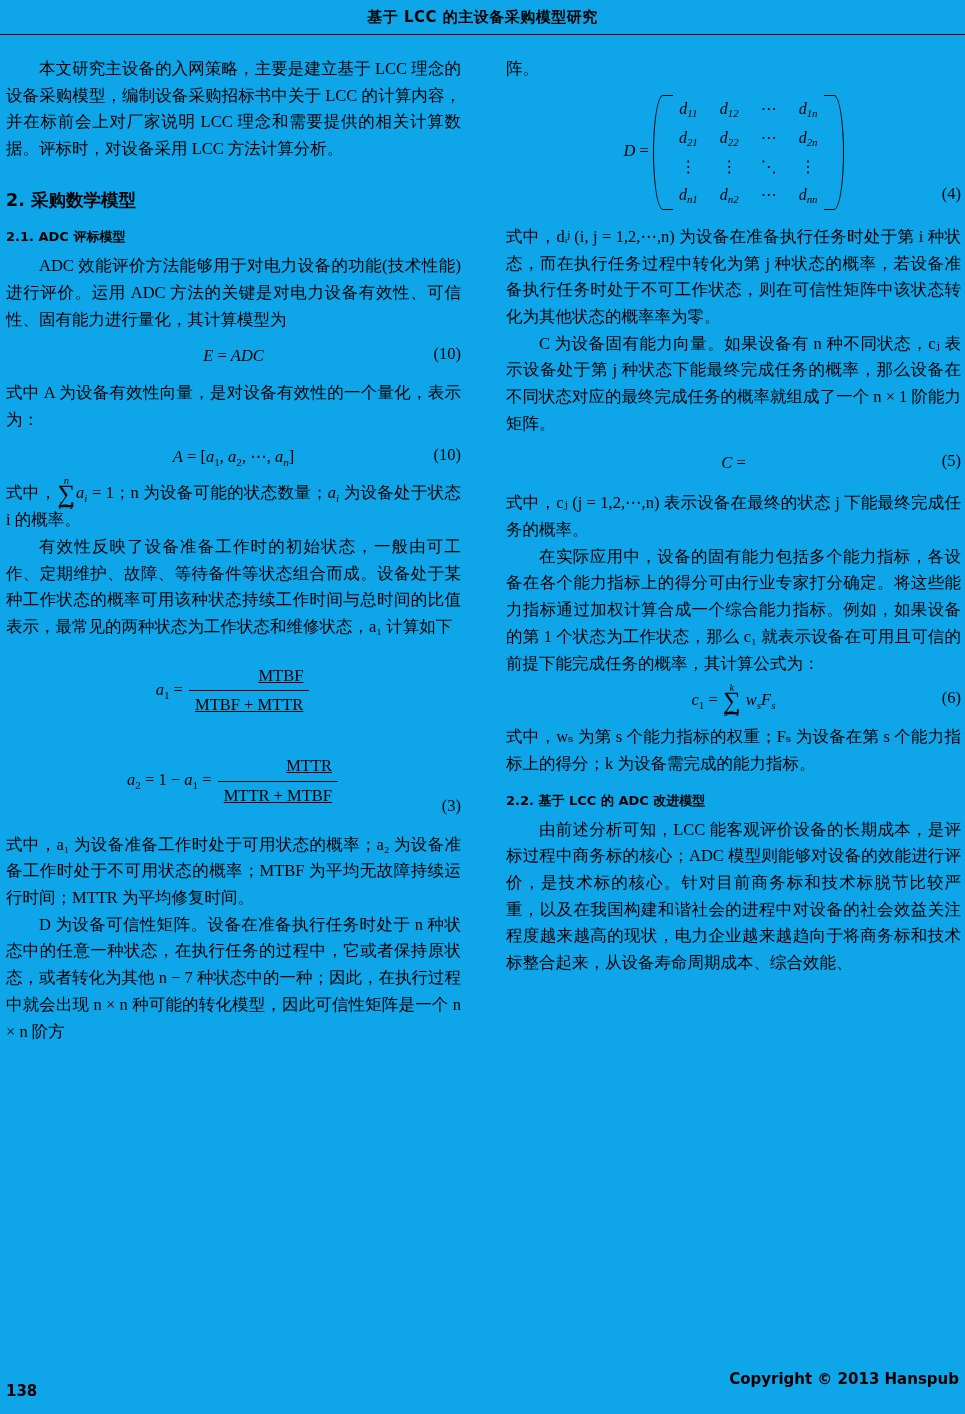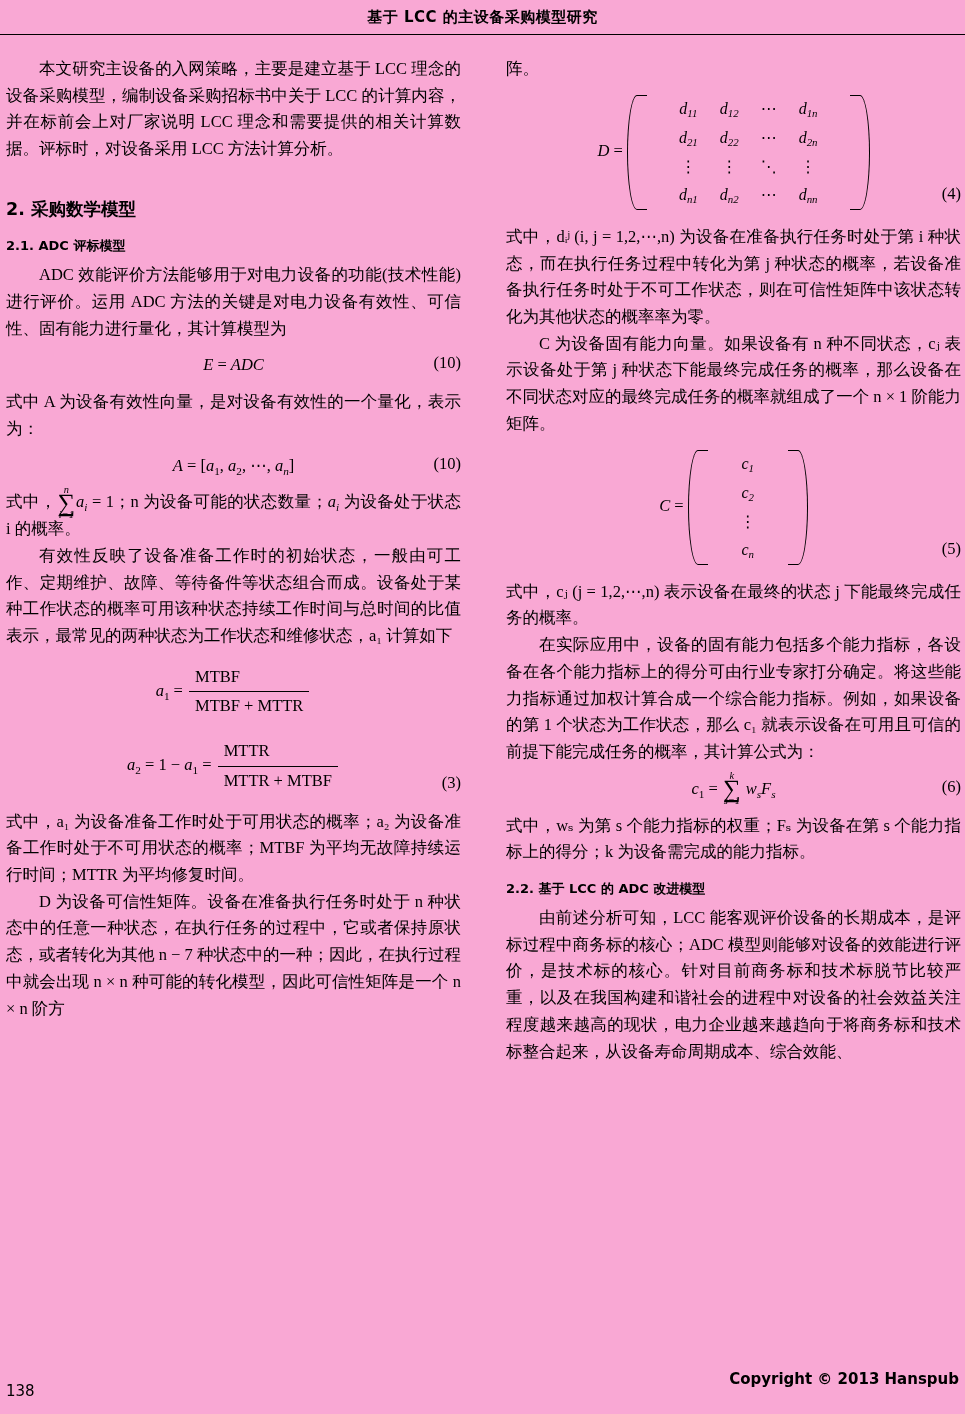--- a/index.html
+++ b/index.html
@@ -5,21 +5,21 @@
   html, body {
     margin: 0;
     padding: 0;
     background: #ffffff;
   }
   .page {
     position: relative;
     width: 965px;
     height: 1414px;
     margin: 0 auto;
-    background: #f9a8d4;
+    background: #0ea5e9;
     font-family: "Liberation Serif", "DejaVu Serif", serif;
     color: #000000;
     box-sizing: border-box;
   }
   
   .running-head {
     position: absolute;
     top: 8px;
     left: 0;
     width: 100%;
@@ -60,21 +60,21 @@
   p {
     margin: 0 0 0 0;
     text-indent: 2em;
   }
   p.noind { text-indent: 0; }
 
   h2.sec {
     font-family: "DejaVu Sans", "Liberation Sans", sans-serif;
     font-size: 17.5px;
     font-weight: bold;
-    margin: 32px 0 8px 0;
+    margin: 23px 0 8px 0;
     text-indent: 0;
   }
   h3.sub {
     font-family: "DejaVu Sans", "Liberation Sans", sans-serif;
     font-size: 13px;
     font-weight: bold;
     margin: 12px 0 6px 0;
     text-indent: 0;
   }
   
@@ -93,22 +93,23 @@
     right: 0;
     bottom: 2px;
     font-size: 16.5px;
   }
   .it { font-style: italic; }
   sub { font-size: 0.68em; vertical-align: -0.32em; }
 
   .frac {
     display: inline-block;
     vertical-align: middle;
-    text-align: left;
-    margin: 4px 2px;
+    text-align: right;
+    margin: 12px 2px;
+    text-decoration: underline;
   }
   .frac .top {
     display: block;
     padding: 0 6px 1px 6px;
     border-bottom: 1px solid #000;
   }
   .frac .bot {
     display: block;
     padding: 1px 6px 0 6px;
   }
@@ -137,21 +138,20 @@
     font-size: 0.42em;
     font-style: italic;
     white-space: nowrap;
     text-align: center;
   }
   
   .matwrap {
     display: inline-flex;
     align-items: flex-start;
     vertical-align: middle;
-    gap: 26px;
   }
   .paren {
     display: inline-block;
     width: 12px;
     align-self: stretch;
     position: relative;
   }
   .paren::before {
     content: "";
     position: absolute;
@@ -180,21 +180,21 @@
     left: 0;
     bottom: 14px;
     width: 965px;
     font-family: "DejaVu Sans", "Liberation Sans", sans-serif;
     font-size: 15px;
   }
   .footer .pnum {
     position: absolute;
     left: 6px;
     bottom: 0;
-    font-weight: normal;
+    font-weight: bold;
   }
   .footer .copy {
     position: absolute;
     right: 6px;
     bottom: 12px;
     font-weight: bold;
   }
 </style>
 </head>
 <body>
@@ -299,40 +299,20 @@
         </div>
         <span class="num">(4)</span>
       </div>
 
       <p class="noind">式中，dᵢʲ (i, j = 1,2,⋯,n) 为设备在准备执行任务时处于第 i 种状态，而在执行任务过程中转化为第 j 种状态的概率，若设备准备执行任务时处于不可工作状态，则在可信性矩阵中该状态转化为其他状态的概率率为零。</p>
       <p>C 为设备固有能力向量。如果设备有 n 种不同状态，cⱼ 表示设备处于第 j 种状态下能最终完成任务的概率，那么设备在不同状态对应的最终完成任务的概率就组成了一个 n × 1 阶能力矩阵。</p>
 
       <div class="eq" style="margin:12px 0 14px 0;">
         <div class="body">
           <span class="it">C</span> =
-          <span class="matwrap">
-            <span class="paren l"></span>
-            <table class="mat colvec">
-              <tbody>
-                  <tr>
-                    <td><span class="it">c</span><sub>1</sub></td>
-                  </tr>
-              <tr>
-                    <td><span class="it">c</span><sub>2</sub></td>
-                  </tr>
-              <tr>
-                    <td class="sym">⋮</td>
-                  </tr>
-              <tr>
-                    <td><span class="it">c<sub>n</sub></span></td>
-                  </tr>
-            </tbody>
-              </table>
-            <span class="paren r"></span>
-          </span>
         </div>
         <span class="num">(5)</span>
       </div>
 
       <p class="noind">式中，cⱼ (j = 1,2,⋯,n) 表示设备在最终的状态 j 下能最终完成任务的概率。</p>
       <p>在实际应用中，设备的固有能力包括多个能力指标，各设备在各个能力指标上的得分可由行业专家打分确定。将这些能力指标通过加权计算合成一个综合能力指标。例如，如果设备的第 1 个状态为工作状态，那么 c₁ 就表示设备在可用且可信的前提下能完成任务的概率，其计算公式为：</p>
 
       <div class="eq">
         <div class="body">
           <span class="it">c</span><sub>1</sub> =

